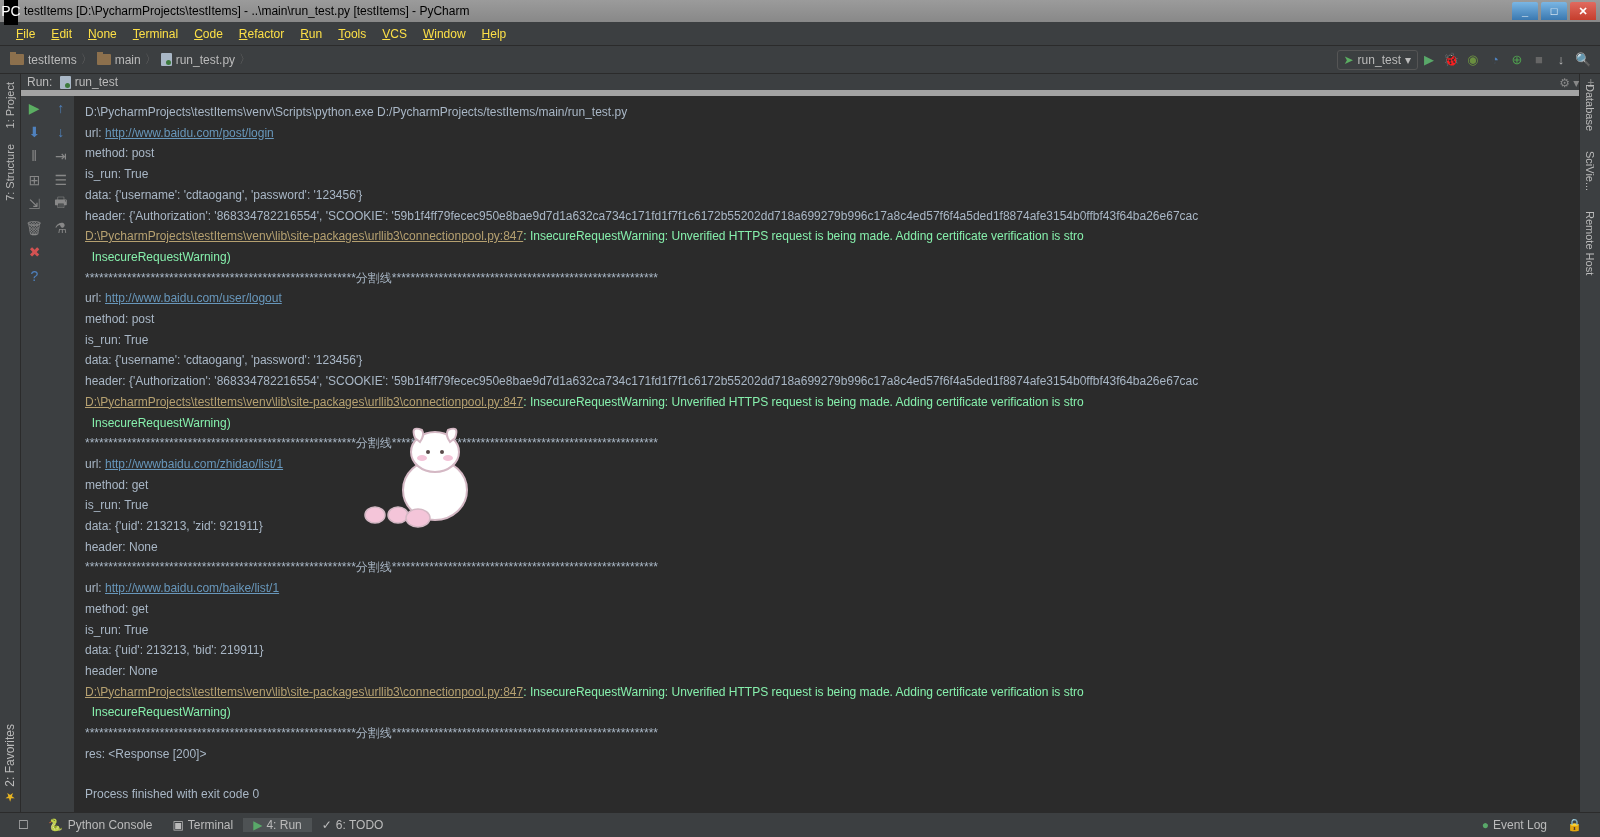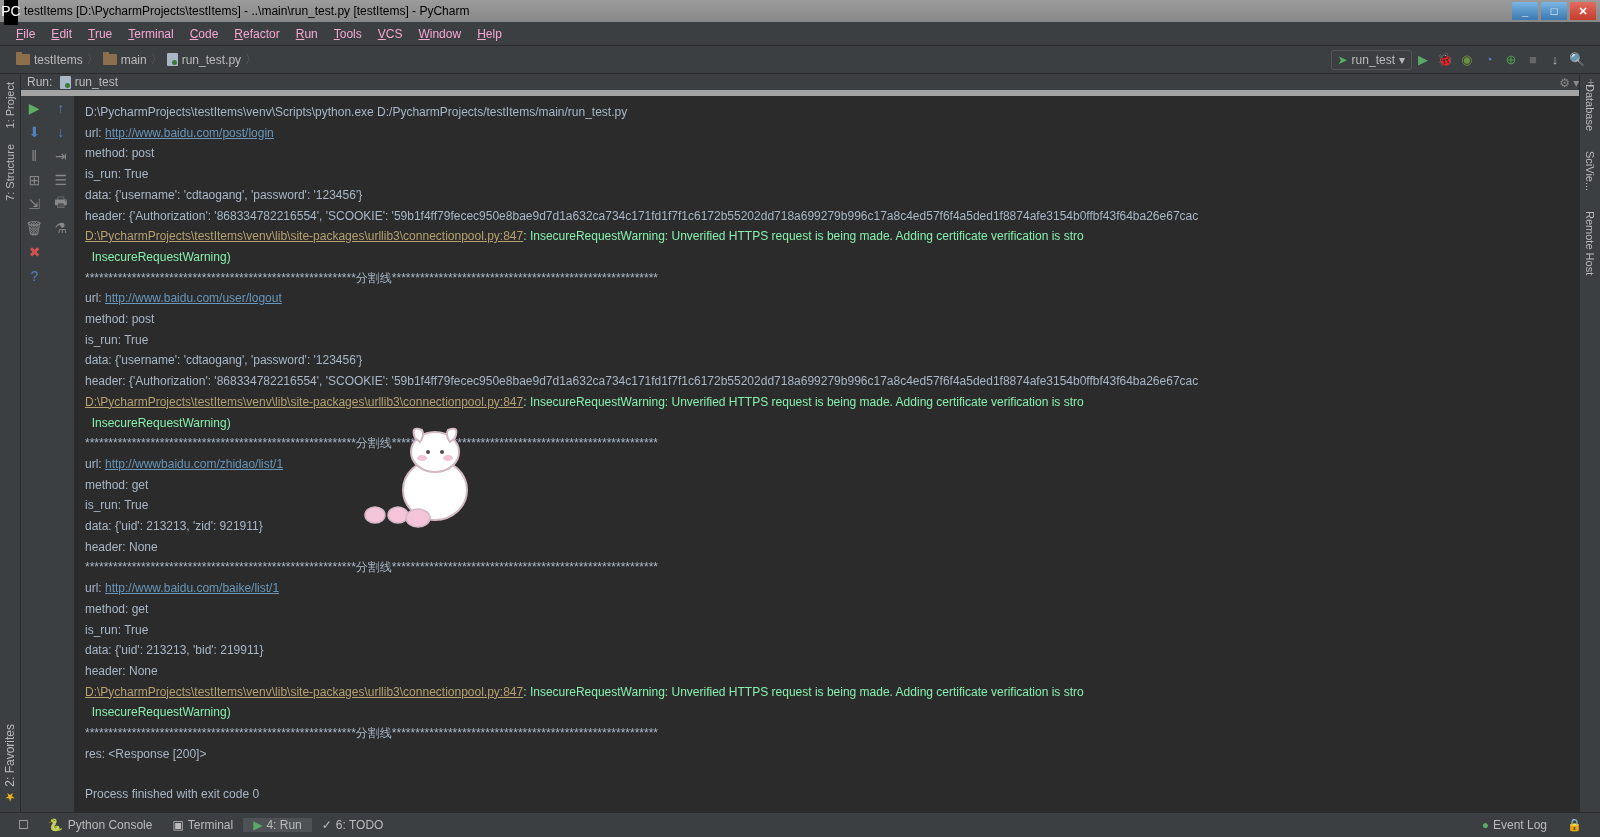--- a/index.html
+++ b/index.html
@@ -5,23 +5,23 @@
 * { margin:0; padding:0; box-sizing:border-box; font-family:"Segoe UI",Tahoma,sans-serif; font-size:12px; }
 body { width:1600px; height:837px; background:#3c3f41; color:#bbb; overflow:hidden; }
 .titlebar { height:22px; background:linear-gradient(#9b9b9b,#888); display:flex; align-items:center; padding:0 4px; color:#000; font-size:11px; }
 .titlebar .app-icon { width:14px; height:28px; background:#000; margin-right:6px; font-size:14px; color:#fff; display:flex; align-items:center; justify-content:center; font-weight:normal; }
 .titlebar .title-text { flex:1; }
 .win-controls { display:flex; }
 .win-btn { width:26px; height:18px; display:flex; align-items:center; justify-content:center; margin-left:3px; font-size:11px; font-weight:bold; color:#fff; border-radius:2px 2px 0 0;}
 .win-min, .win-max { background:linear-gradient(#7ab6e4,#3a78b0);}
 .win-close { background:linear-gradient(#e06b5f,#c53e2d); }
 .menubar { height:24px; background:#3c3f41; display:flex; align-items:center; padding:0 8px; border-bottom:1px solid #2b2b2b;}
-.menu-item { padding:2px 8px; color:#f9a8d4; cursor:default; }
+.menu-item { padding:2px 8px; color:#fde047; cursor:default; }
 .menu-item:first-letter { text-decoration:underline; }
-.toolbar2 { height:28px; background:#3c3f41; display:flex; align-items:center; padding:0 12px; border-bottom:1px solid #2b2b2b;}
+.toolbar2 { height:28px; background:#3c3f41; display:flex; align-items:center; padding:0 6px; border-bottom:1px solid #2b2b2b;}
 .crumb { display:flex; align-items:center; gap:4px; padding:0 4px;}
 .folder-ico { width:14px; height:11px; background:#8c704d; border-radius:1px; position:relative;}
 .folder-ico::before{content:'';position:absolute;top:-2px;left:0;width:6px;height:3px;background:#8c704d;}
 .pyfile-ico { width:11px; height:13px; background:#a9b7c6; border-radius:1px; position:relative;}
 .pyfile-ico::after { content:''; position:absolute; bottom:1px; right:1px; width:5px; height:5px; background:#3d7a3d; border-radius:50%;}
 .crumb-sep { color:#666;}
 .spacer { flex:1; }
 .run-config { display:flex; align-items:center; background:#3c3f41; border:1px solid #555; padding:2px 6px; border-radius:3px; gap:4px; color:#bbb;}
 .tb-icon { width:18px; height:18px; display:flex; align-items:center; justify-content:center; margin:0 2px; cursor:pointer; font-size:13px; }
 .play { color:#59a869; }
@@ -54,21 +54,21 @@
   <div class="win-controls">
     <div class="win-btn win-min">_</div>
     <div class="win-btn win-max">□</div>
     <div class="win-btn win-close">✕</div>
   </div>
 </div>
 
 <div class="menubar">
   <div class="menu-item">File</div>
   <div class="menu-item">Edit</div>
-  <div class="menu-item">True</div>
+  <div class="menu-item">None</div>
   <div class="menu-item">Terminal</div>
   <div class="menu-item">Code</div>
   <div class="menu-item">Refactor</div>
   <div class="menu-item">Run</div>
   <div class="menu-item">Tools</div>
   <div class="menu-item">VCS</div>
   <div class="menu-item">Window</div>
   <div class="menu-item">Help</div>
 </div>
 

